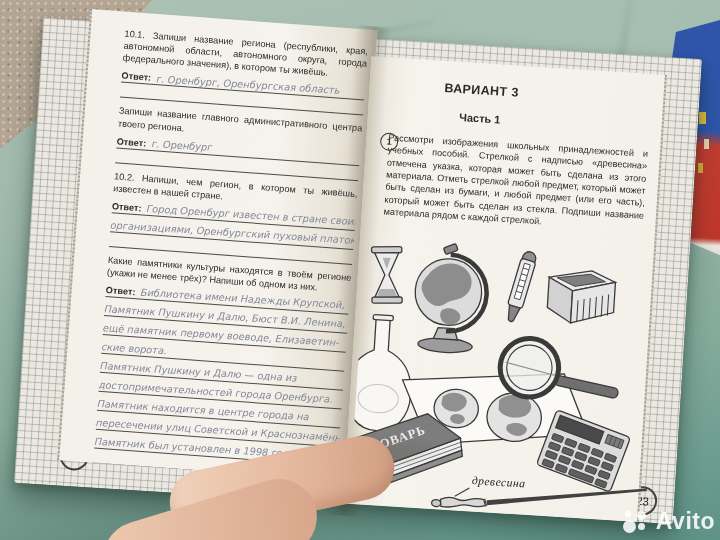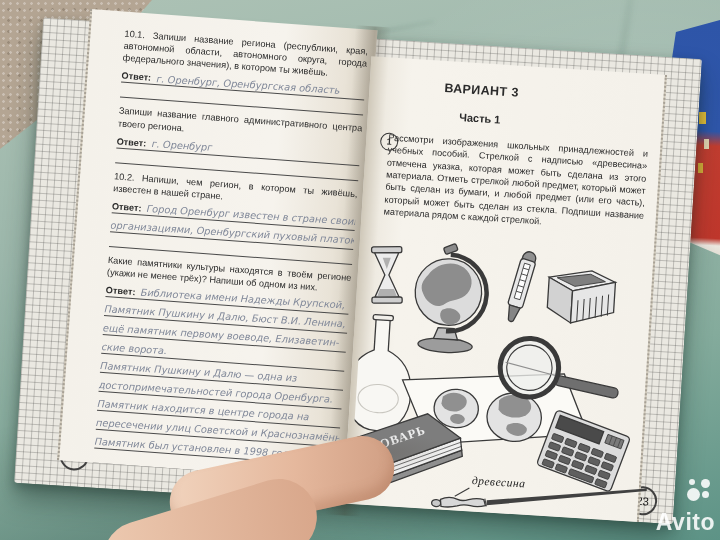--- a/index.html
+++ b/index.html
@@ -75,22 +75,22 @@
   .illus-svg{position:absolute; left:-6px; top:166px; width:302px; height:288px;}
 
   
   .hand-shadow{position:absolute; left:252px; top:430px; width:230px; height:52px;
     background:radial-gradient(ellipse closest-side, rgba(70,60,50,0.20), transparent 70%); transform:rotate(-6deg);}
   .finger-top{position:absolute; left:168px; top:453px; width:228px; height:64px; border-radius:36px;
     background:linear-gradient(105deg,#f1d4be 0%, #e5b89d 55%, #cf9d82 100%);
     transform:rotate(-12deg); box-shadow:inset 0 -9px 12px rgba(160,100,70,.30);}
   .finger-bottom{position:absolute; left:100px; top:500px; width:220px; height:76px; border-radius:38px;
     background:linear-gradient(100deg,#edcab1,#d8a68a); transform:rotate(-17deg);}
-  .avito{position:absolute; right:5px; bottom:4px; display:flex; align-items:flex-end; gap:5px;
-    color:rgba(255,255,255,0.88); font-weight:bold; font-size:23px; letter-spacing:.5px;flex-direction:column;}
+  .avito{position:absolute; right:5px; bottom:4px; display:flex; align-items:center; gap:5px;
+    color:rgba(255,255,255,0.88); font-weight:bold; font-size:23px; letter-spacing:.5px;}
   .avito-logo{position:relative; width:30px; height:30px;}
   .avito-logo i{position:absolute; background:rgba(255,255,255,0.88); border-radius:50%;}
   .avito-c1{left:2px; top:14px; width:13px; height:13px;}
   .avito-c2{left:16px; top:5px; width:9px; height:9px;}
   .avito-c3{left:4px; top:5px; width:6px; height:6px;}
   .avito-c4{left:17px; top:17px; width:7px; height:7px;}
 </style>
 </head>
 <body>
 

